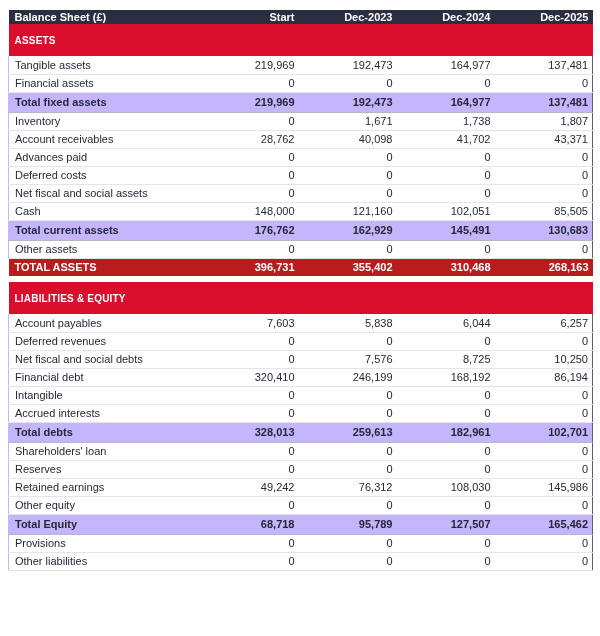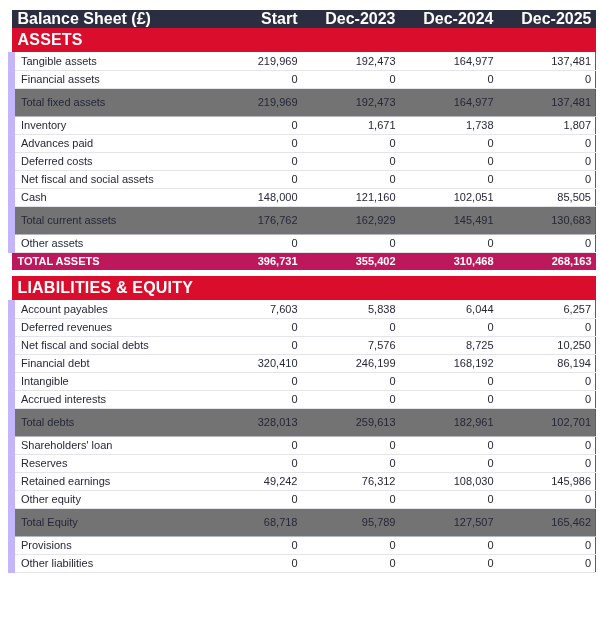--- a/index.html
+++ b/index.html
@@ -22,39 +22,39 @@
   th, td {
     vertical-align: middle;
     white-space: nowrap;
     overflow: hidden;
     font-weight: normal;
   }
   .label { text-align: left; padding: 0 4px 0 6px; }
   .num   { text-align: right; padding: 0 4px 0 2px; }
   tr.header th {
     background: #2b2e40; color: #ffffff;
-    font-weight: 700; height: 14px; font-size: 16px;
+    font-weight: 700; height: 14px; font-size: 11px;
   }
   tr.section td {
     background: #da0e2c; color: #ffffff;
-    font-weight: 700; height: 24px; font-size: 16px;
+    font-weight: 700; height: 32px; font-size: 10px;
     letter-spacing: 0.2px;
   }
   tr.normal td {
     height: 18px; background: #ffffff;
     border-bottom: 1px solid #e3e5ea;
   }
   tr.subtotal td {
-    height: 28px; background: #737373; font-weight: 400;
+    height: 20px; background: #c4b5fd; font-weight: 700;
     border-top: 1px solid #b3b7c1; border-bottom: 1px solid #b3b7c1;
   }
   tr.total td {
-    height: 18px; background: #be185d; color: #ffffff; font-weight: 700;
-  }
-  tr.normal td:first-child, tr.subtotal td:first-child { border-left: 7px solid #c4b5fd; }
+    height: 18px; background: #b91c1c; color: #ffffff; font-weight: 700;
+  }
+  tr.normal td:first-child, tr.subtotal td:first-child { border-left: 1px solid #c4b5fd; }
   tr.normal td:last-child,  tr.subtotal td:last-child  { border-right: 1px solid #5a5e6a; }
   tr.gap td { height: 6px; background: #ffffff; border: none; }
 </style>
 </head>
 <body>
 
 <div class="sheet">
   <table>
     <colgroup>
       <col style="width:192px">
@@ -98,20 +98,27 @@
           <td class="num">137,481</td>
         </tr>
         <tr class="normal">
           <td class="label">Inventory</td>
           <td class="num">0</td>
           <td class="num">1,671</td>
           <td class="num">1,738</td>
           <td class="num">1,807</td>
         </tr>
         <tr class="normal">
+          <td class="label">Account receivables</td>
+          <td class="num">28,762</td>
+          <td class="num">40,098</td>
+          <td class="num">41,702</td>
+          <td class="num">43,371</td>
+        </tr>
+        <tr class="normal">
           <td class="label">Advances paid</td>
           <td class="num">0</td>
           <td class="num">0</td>
           <td class="num">0</td>
           <td class="num">0</td>
         </tr>
         <tr class="normal">
           <td class="label">Deferred costs</td>
           <td class="num">0</td>
           <td class="num">0</td>

